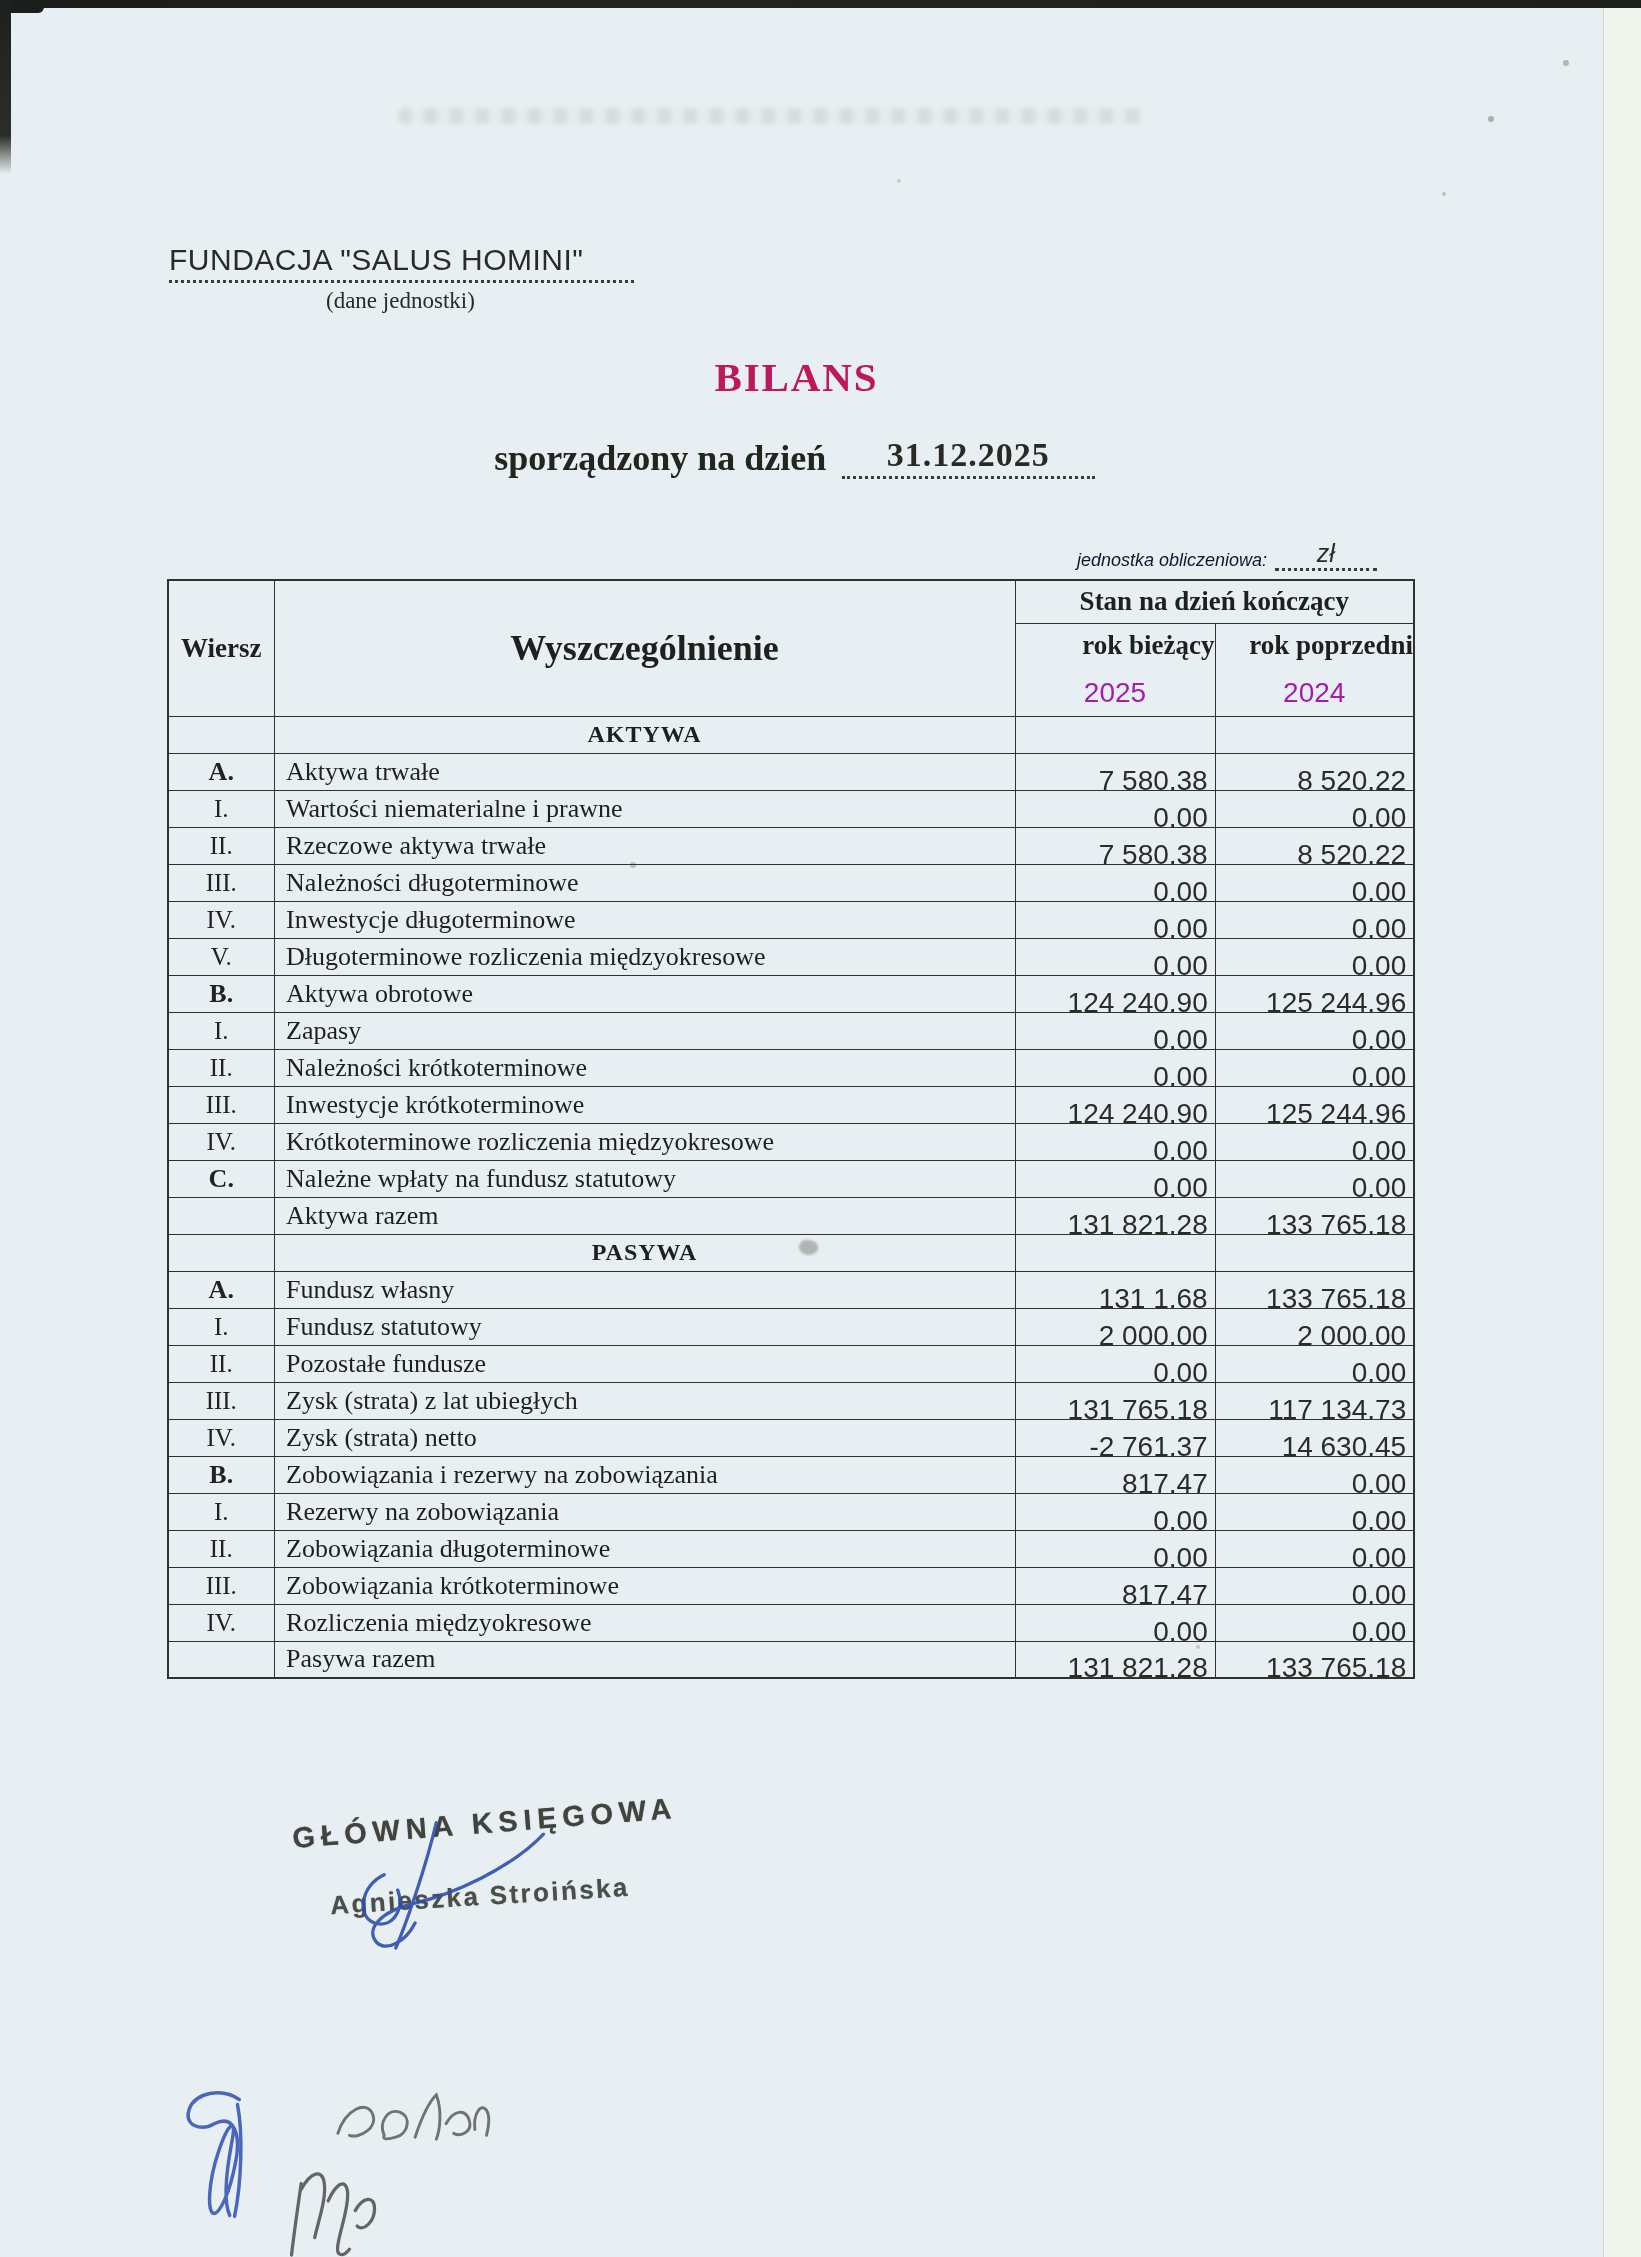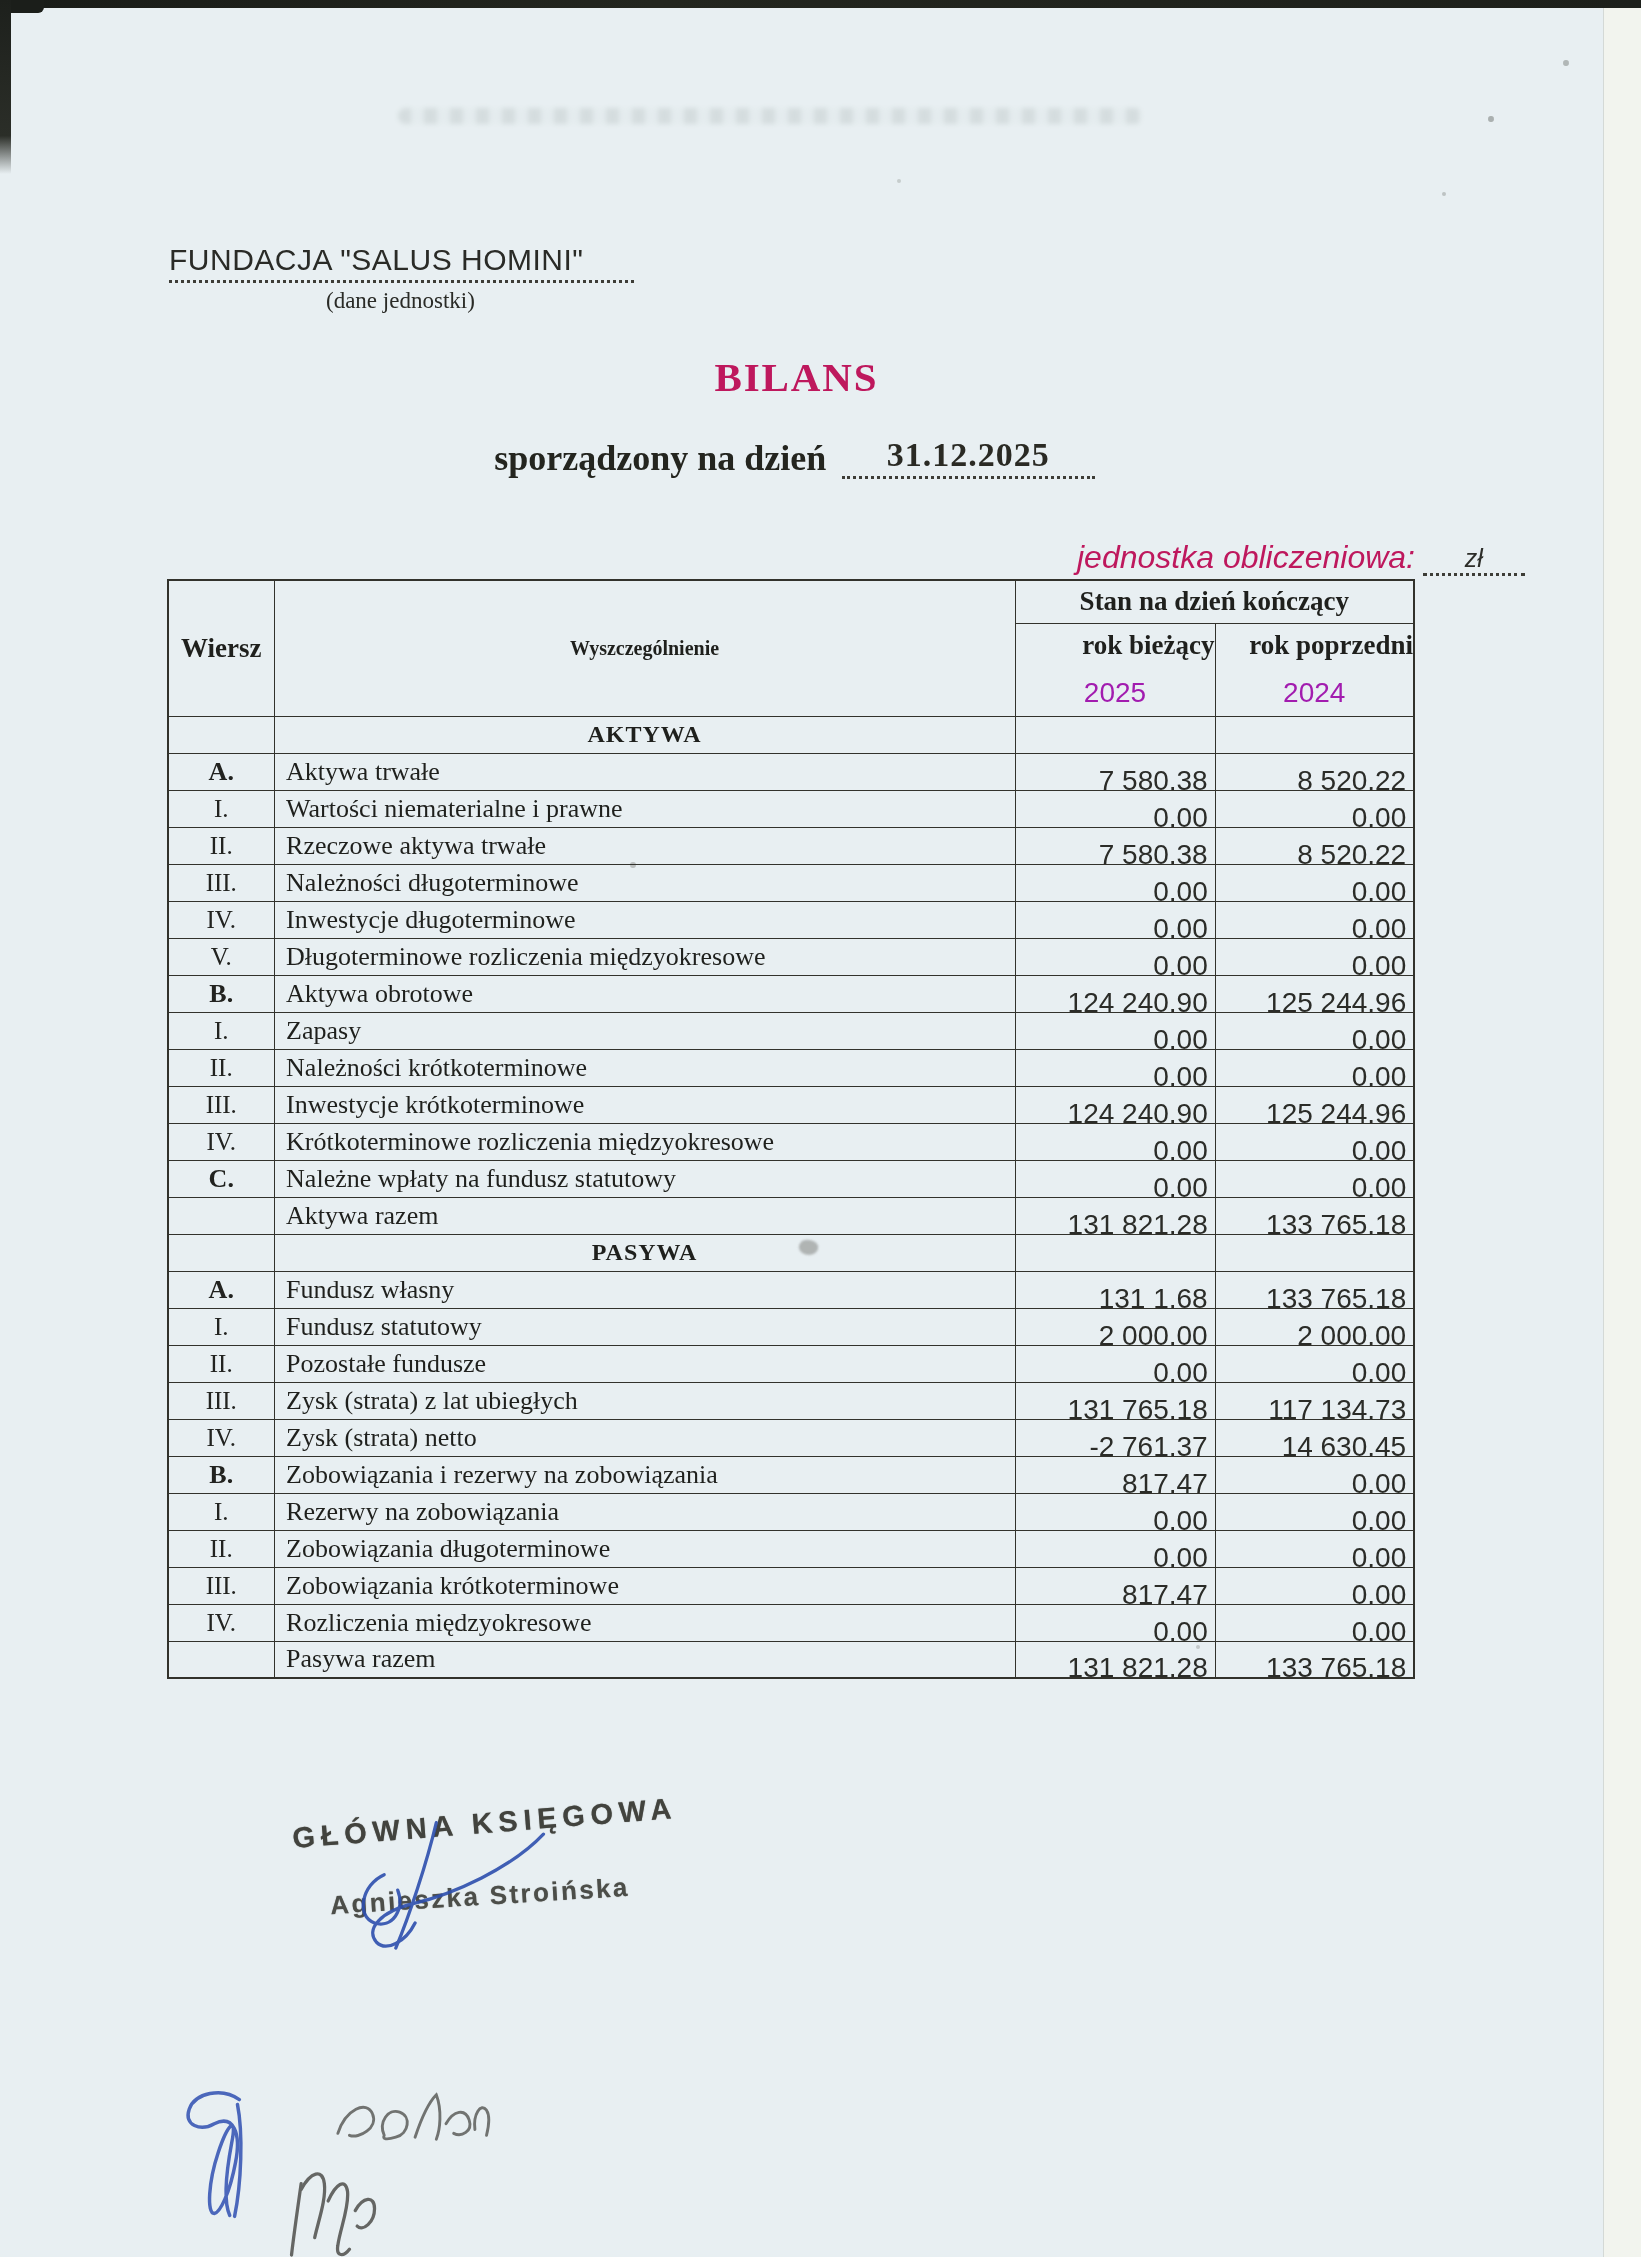--- a/index.html
+++ b/index.html
@@ -39,29 +39,29 @@
   .entity{position:absolute;left:169px;top:243px;width:465px;border-bottom:3.4px dotted #3d3d37;padding-bottom:2.9px;}
   .entity-name{font-family:"Liberation Sans", sans-serif;font-size:30px;letter-spacing:0.5px;color:#2a2b27;white-space:nowrap;}
   .entity-caption{position:absolute;left:326px;top:288px;font-size:23px;color:#2a2b27;}
   .title-row{position:absolute;left:-24px;top:353px;width:1641px;text-align:center;}
   .doc-title{font-size:41px;font-weight:700;letter-spacing:1.9px;color:#be185d;}
   .subtitle-row{position:absolute;left:-26px;top:436px;width:1641px;display:flex;justify-content:center;align-items:flex-end;}
   .doc-subtitle{font-size:36px;font-weight:700;color:#24251f;white-space:nowrap;}
   .dateline{display:inline-block;width:253px;margin-left:15.4px;text-align:center;border-bottom:3.4px dotted #3d3d37;padding-bottom:1.9px;}
   .doc-date{font-size:34px;font-weight:700;color:#2a2a24;letter-spacing:1px;}
   .unit-row{position:absolute;left:1077px;top:539px;display:flex;align-items:flex-end;}
-  .unit-label{font-family:"Liberation Sans", sans-serif;font-style:italic;font-size:32px;color:#be185d;white-space:nowrap;}
+  .unit-label{font-family:"Liberation Sans", sans-serif;font-style:italic;font-size:18px;color:#0f172a;white-space:nowrap;}
   .unitline{display:inline-block;width:102px;margin-left:7.7px;text-align:center;border-bottom:3.4px dotted #3d3d37;}
   .unit-value{font-family:"Liberation Sans", sans-serif;font-style:italic;font-size:25px;color:#2c2d29;}
   
   table.balance{position:absolute;left:167px;top:579px;width:1246px;border-collapse:collapse;table-layout:fixed;}
   table.balance td{border:1.9px solid var(--line);overflow:hidden;}
   table.balance{border:2.9px solid var(--line);}
   .hcell{font-weight:700;text-align:center;vertical-align:middle;font-size:27px;}
-  .hcell.spec{font-size:20px;}
+  .hcell.spec{font-size:36px;}
   .hcell.state{height:43px;}
   .yearcell{height:93px;vertical-align:middle;}
   .ylabel{font-weight:700;font-size:27px;text-align:right;margin-bottom:16px;}
   .ynum{font-family:"Liberation Sans", sans-serif;font-weight:400;font-size:28px;text-align:center;color:#a21caf;}
   tbody tr{height:37px;}
   td.no{text-align:center;vertical-align:middle;font-size:25px;color:#222320;}
   tr.bold td.no{font-weight:700;font-size:26px;}
   td.label{font-size:26px;vertical-align:middle;padding-left:11.6px;white-space:nowrap;}
   tr.bold td.label{font-weight:400;margin-top:48px;}
   tr.section td.label{font-weight:700;text-align:center;font-size:24px;padding-left:0;letter-spacing:1px;}

